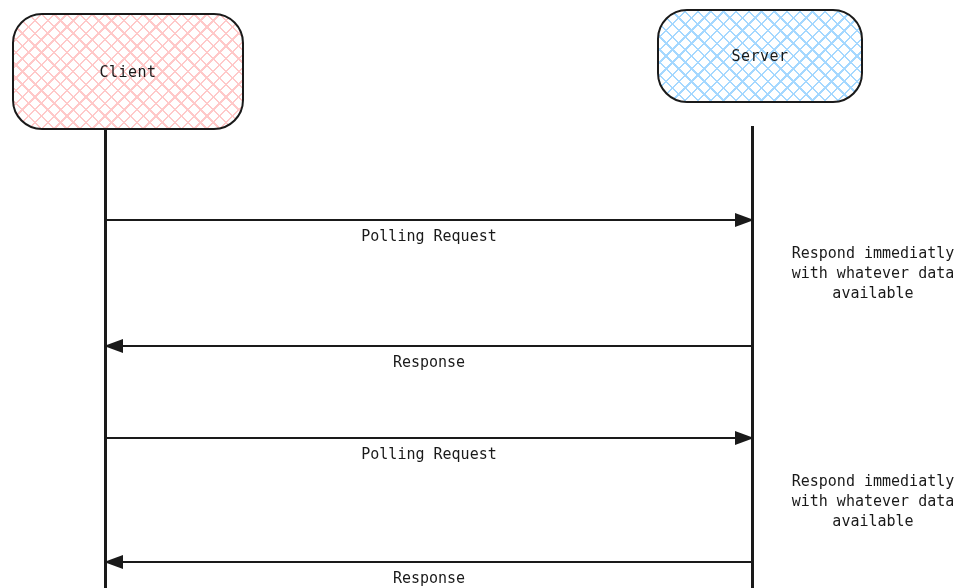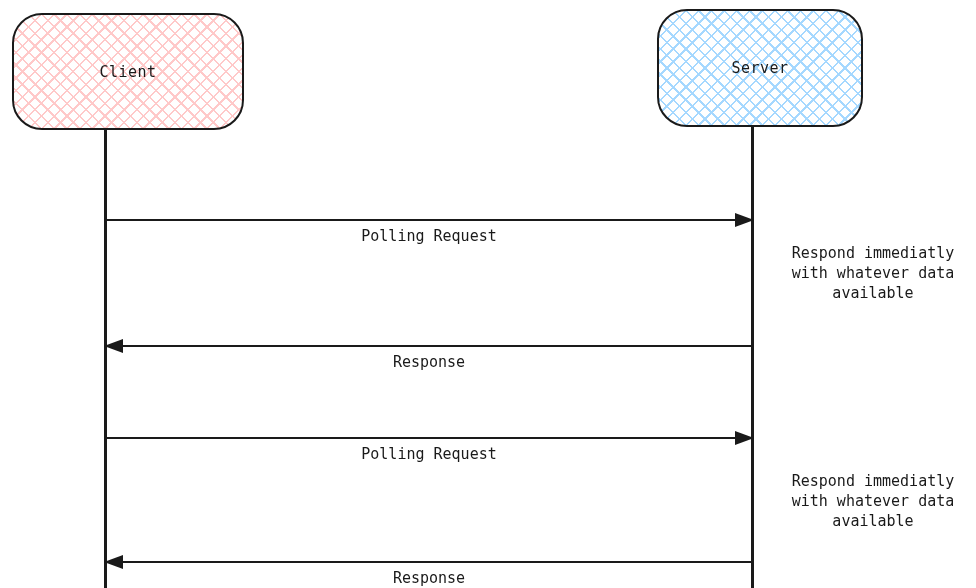--- a/index.html
+++ b/index.html
@@ -34,21 +34,21 @@
     width: 232px;
     height: 117px;
     background-image:
       repeating-linear-gradient(45deg,  #ffc9c9 0px, #ffc9c9 1.7px, transparent 1.7px, transparent 9px),
       repeating-linear-gradient(135deg, #ffc9c9 0px, #ffc9c9 1.7px, transparent 1.7px, transparent 9px);
   }
   .actor-server {
     left: 657px;
     top: 9px;
     width: 206px;
-    height: 118px;
+    height: 94px;
     background-image:
       repeating-linear-gradient(45deg,  #a5d8ff 0px, #a5d8ff 1.7px, transparent 1.7px, transparent 9px),
       repeating-linear-gradient(135deg, #a5d8ff 0px, #a5d8ff 1.7px, transparent 1.7px, transparent 9px);
   }
   .actor-label {
     font-size: 15px;
     letter-spacing: 0.5px;
     color: #1a1a1a;
   }
 

